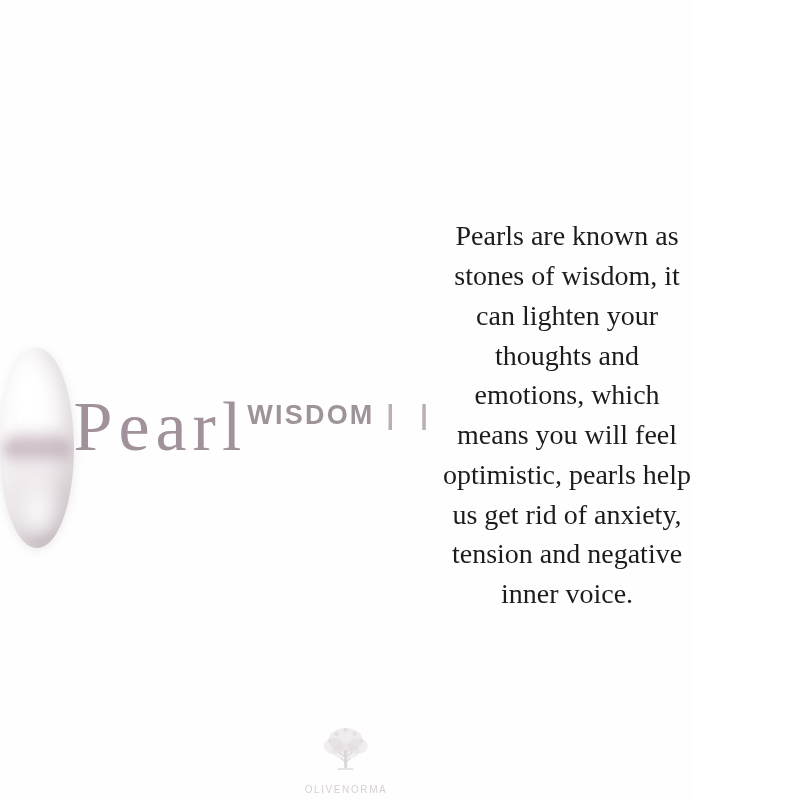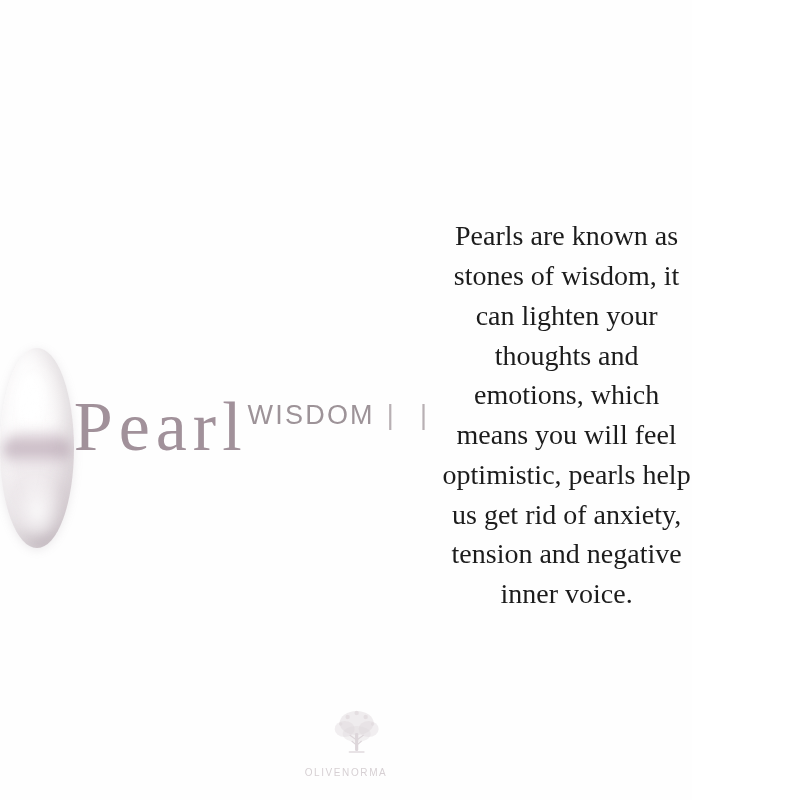--- a/index.html
+++ b/index.html
@@ -88,21 +88,21 @@
     line-height: 1;
   }
 
   
   .keywords {
     margin-top: 30px;
     font-family: "Liberation Sans", sans-serif;
     font-size: 27px;
     letter-spacing: 2.2px;
     color: #9d9398;
-    font-weight: 400;
+    font-weight: 700;
     display: flex;
     align-items: center;
     gap: 0;
   }
   .kw-sep {
     padding: 0 12px;
     color: #b8b0b4;
   }
 
   
@@ -112,26 +112,26 @@
     text-align: center;
     font-family: "Liberation Serif", serif;
     font-size: 28px;
     line-height: 1.42;
     color: #1c1c1c;
   }
 
   
   .logo {
     position: absolute;
-    bottom: 22px;
+    bottom: 5px;
     left: 50%;
     transform: translateX(-50%);
     display: flex;
     flex-direction: column;
-    align-items: flex-end;
+    align-items: center;
     opacity: 0.55;
   }
   .logo svg { display: block; }
   .logo-text {
     margin-top: 2px;
     font-family: "Liberation Sans", sans-serif;
     font-size: 10px;
     letter-spacing: 1.6px;
     color: #b6aab0;
   }

